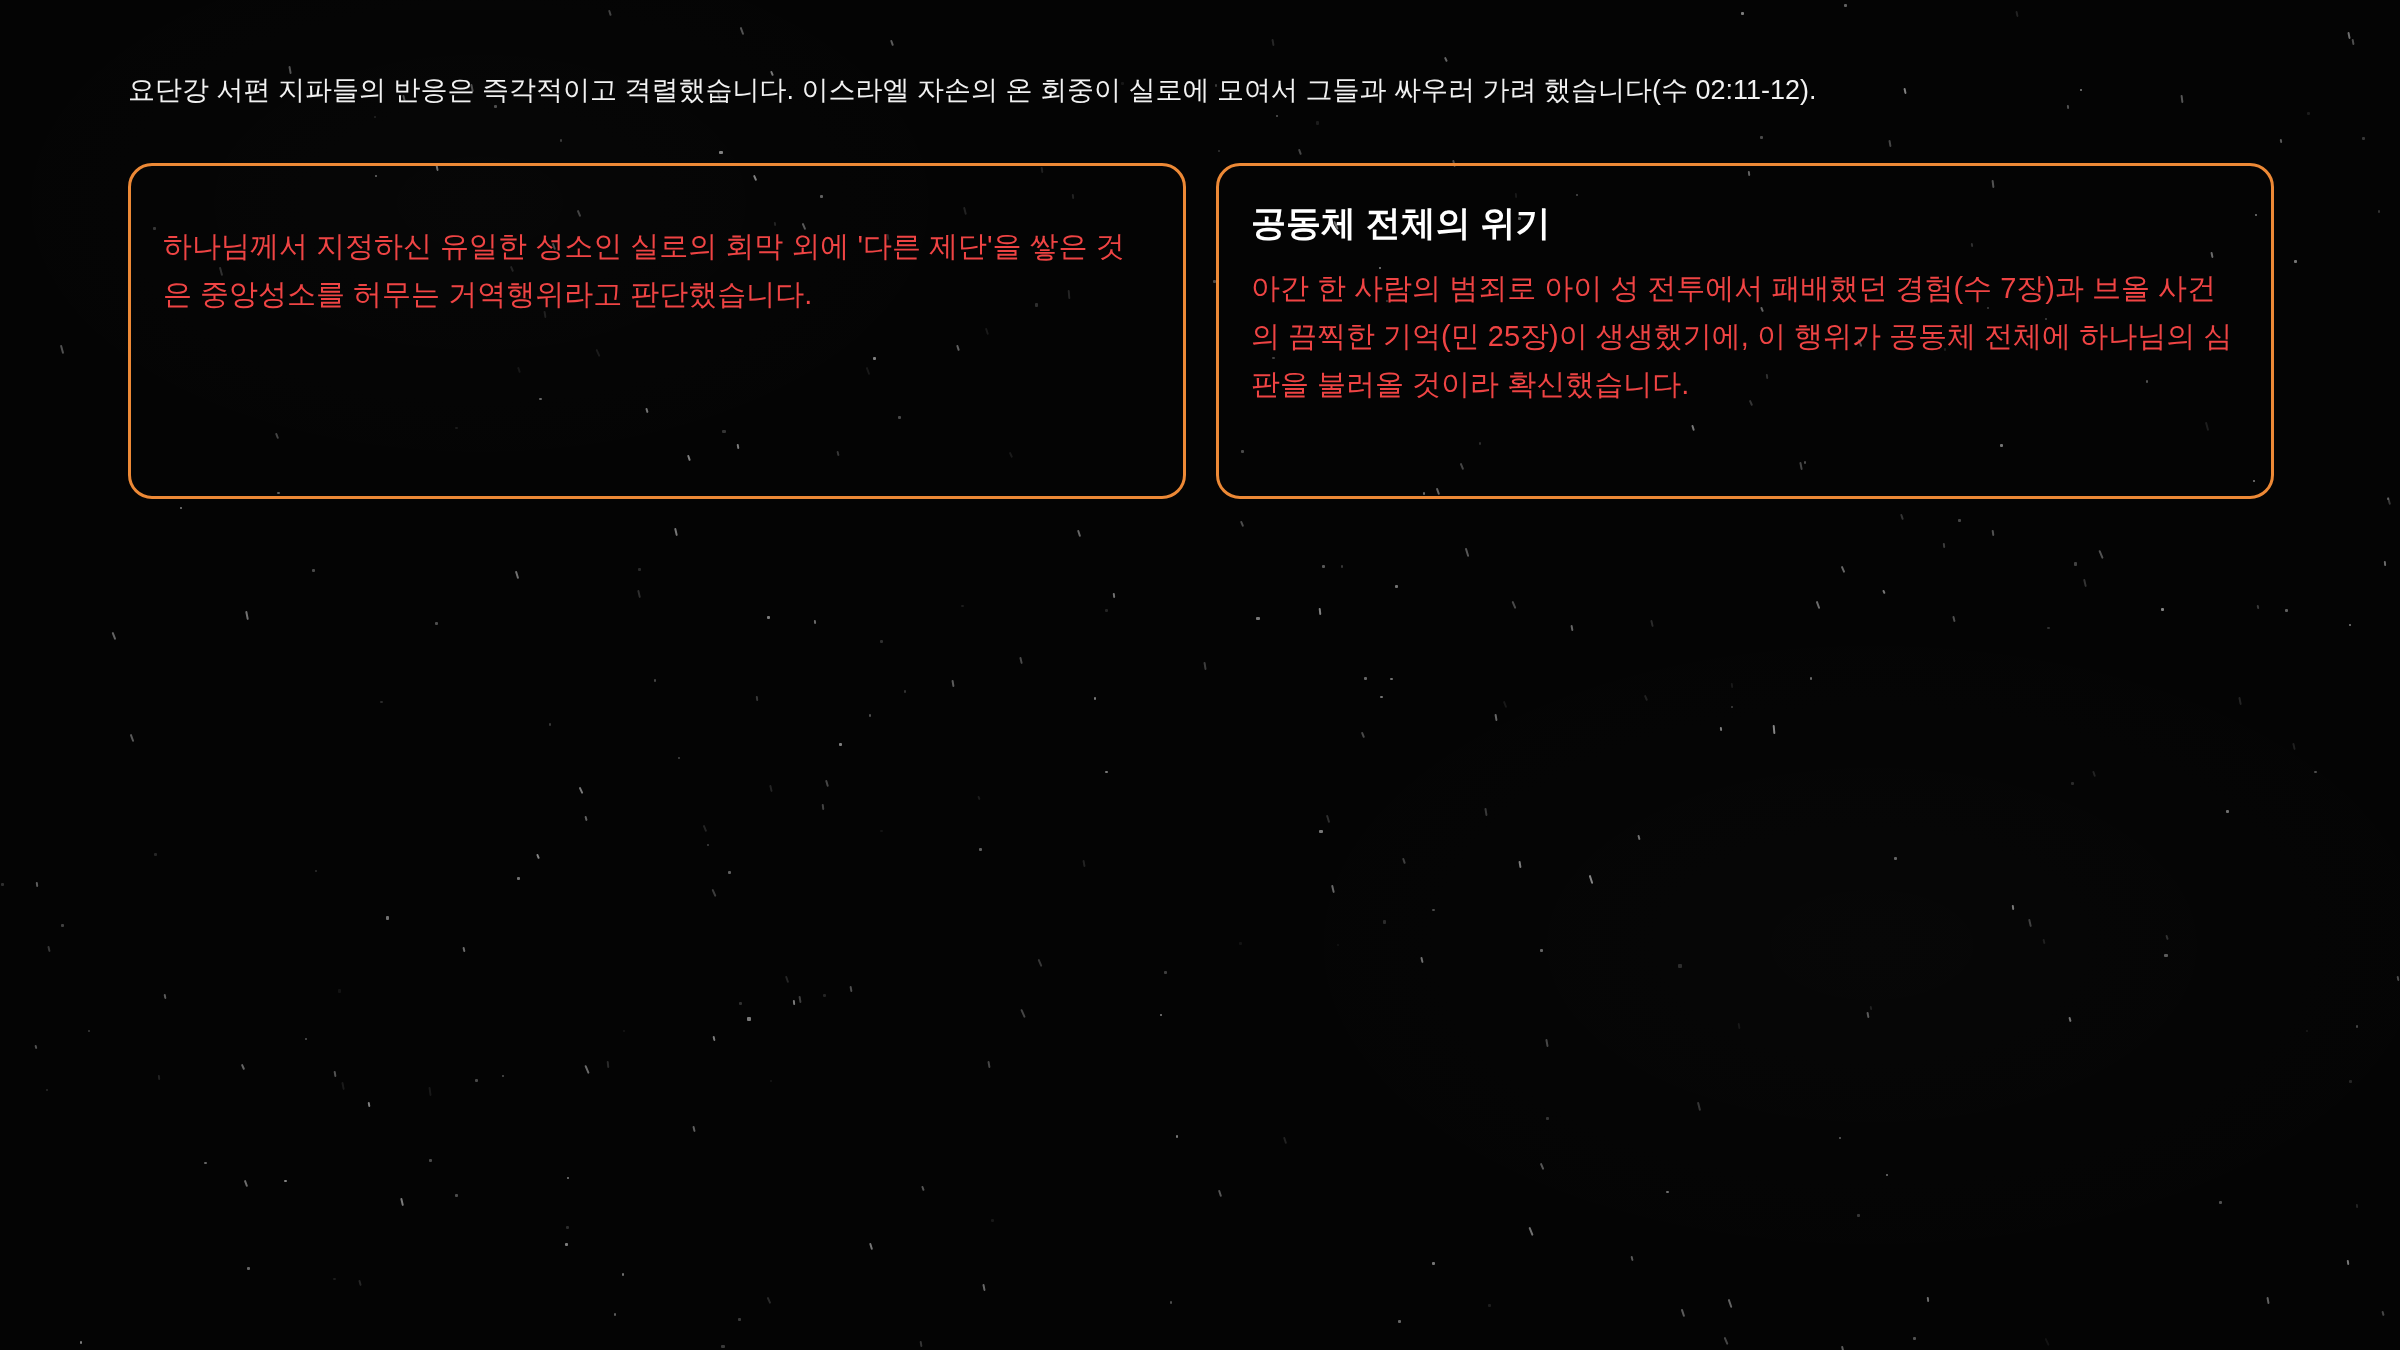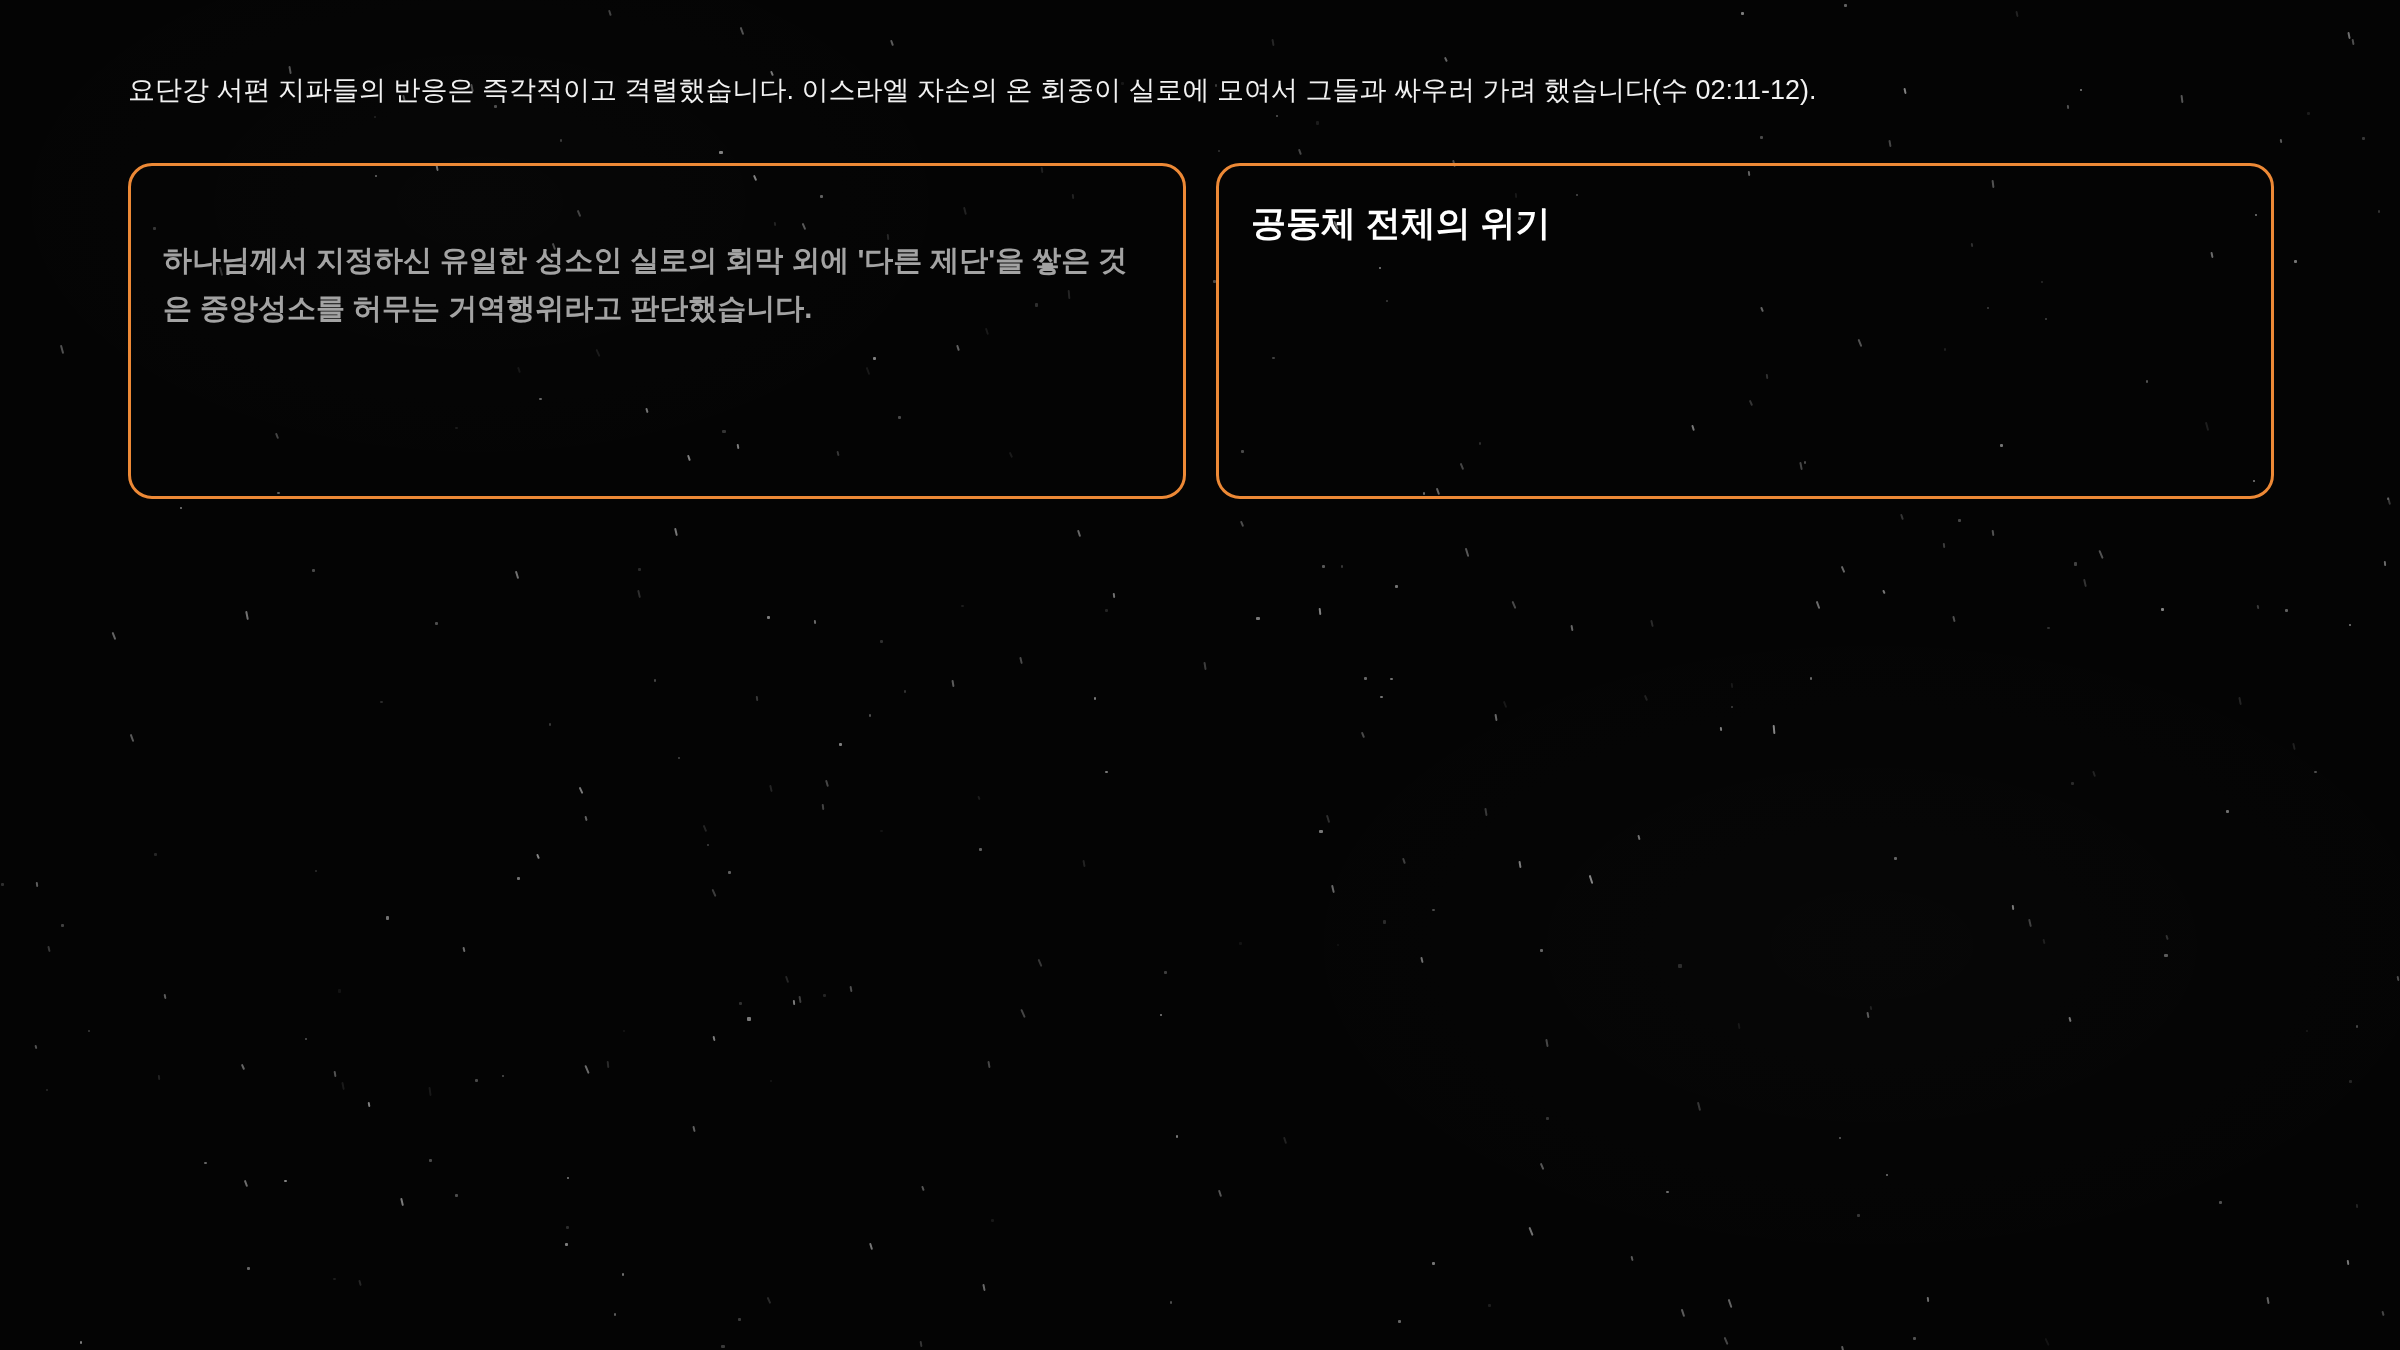--- a/index.html
+++ b/index.html
@@ -76,25 +76,25 @@
   }
 
   .card-title {
     font-size: 35px;
     font-weight: 700;
     line-height: 1.2;
     color: #ffffff;
   }
 
   .card-body {
-    margin-top: 34px;
+    margin-top: 20px;
     font-size: 29px;
     line-height: 1.66;
-    font-weight: 700;
-    color: #a3a3a3;
+    font-weight: 400;
+    color: #ef4444;
   }
 </style>
 </head>
 <body style="background: rgb(4, 4, 4);">
 
 <div class="starfield">
     <div class="star" style="left: 1385.5px; top: 300.4px; width: 2.1px; height: 2.1px; opacity: 0.29; transform: rotate(0deg);"></div>
     <div class="star" style="left: 284.3px; top: 1179.6px; width: 2.7px; height: 2.7px; opacity: 0.63; transform: rotate(0deg);"></div>
     <div class="star" style="left: 1540.8px; top: 1163px; width: 1.5px; height: 6.5px; opacity: 0.41; transform: rotate(-23deg);"></div>
     <div class="star" style="left: 2218.9px; top: 1200.8px; width: 3.4px; height: 3.4px; opacity: 0.38; transform: rotate(0deg);"></div>
@@ -423,16 +423,17 @@
 
   <section class="cards">
 
     <article class="card">
       <p class="card-body">하나님께서 지정하신 유일한 성소인 실로의 회막 외에 '다른 제단'을 쌓은 것은 중앙성소를 허무는 거역행위라고 판단했습니다.</p>
     </article>
 
 
     <article class="card">
       <h2 class="card-title">공동체 전체의 위기</h2>
+      <p class="card-body">아간 한 사람의 범죄로 아이 성 전투에서 패배했던 경험(수 7장)과 브올 사건의 끔찍한 기억(민 25장)이 생생했기에, 이 행위가 공동체 전체에 하나님의 심판을 불러올 것이라 확신했습니다.</p>
     </article>
 
   </section>
 </main>
 
 </body></html>

